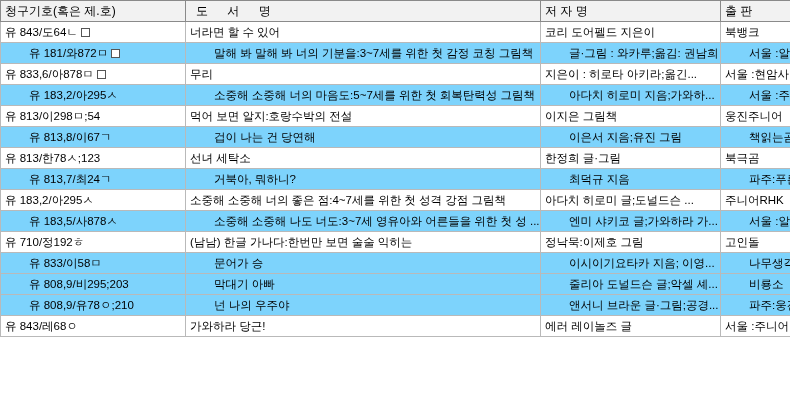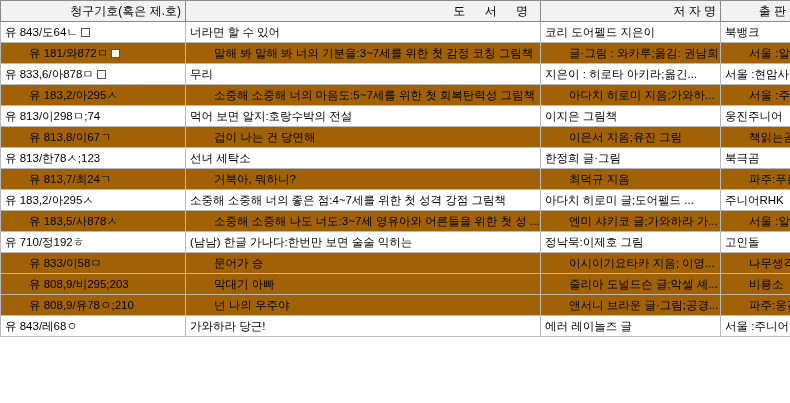--- a/index.html
+++ b/index.html
@@ -30,21 +30,21 @@
   table.booktable col.c-pub { width: 70px; }
 
   table.booktable th {
     background: #f2f2f2;
     border: 1px solid #8a8a8a;
     border-top: 1px solid #8a8a8a;
     font-weight: normal;
     font-size: 12px;
     height: 20px;
     padding: 0 4px;
-    text-align: right;
+    text-align: left;
     white-space: nowrap;
     overflow: hidden;
     color: #000;
   }
   table.booktable th.spread {
     letter-spacing: 8px;
     padding-left: 10px;
   }
   table.booktable td {
     border: 1px solid #b9b9b9;
@@ -52,21 +52,21 @@
     height: 20px;
     padding: 0 4px;
     font-size: 11.5px;
     white-space: nowrap;
     overflow: hidden;
     text-overflow: clip;
     vertical-align: middle;
     line-height: 20px;
   }
   tr.row-odd td { background: #ffffff; }
-  tr.row-even td { background: #a16207; padding-left: 28px; }
+  tr.row-even td { background: #7dd3fc; padding-left: 28px; }
 
   td.call {
     color: #000;
     margin-left: 48px;
   }
   td.title { color: #000; }
   td.author { color: #000; }
   td.pub { color: #000; }
 
   .marker {
@@ -117,21 +117,21 @@
           <td class="author">지은이 : 히로타 아키라;옮긴...</td>
           <td class="pub">서울 :현암사</td>
         </tr>
         <tr class="row-even">
           <td class="call"><span>유 183,2/아295ㅅ</span></td>
           <td class="title">소중해 소중해 너의 마음도:5~7세를 위한 첫 회복탄력성 그림책</td>
           <td class="author">아다치 히로미 지음;가와하...</td>
           <td class="pub">서울 :주니어</td>
         </tr>
         <tr class="row-odd">
-          <td class="call"><span>유 813/이298ㅁ;74</span></td>
+          <td class="call"><span>유 813/이298ㅁ;54</span></td>
           <td class="title">먹어 보면 알지:호랑수박의 전설</td>
           <td class="author">이지은 그림책</td>
           <td class="pub">웅진주니어</td>
         </tr>
         <tr class="row-even">
           <td class="call"><span>유 813,8/이67ㄱ</span></td>
           <td class="title">겁이 나는 건 당연해</td>
           <td class="author">이은서 지음;유진 그림</td>
           <td class="pub">책읽는곰</td>
         </tr>
@@ -143,21 +143,21 @@
         </tr>
         <tr class="row-even">
           <td class="call"><span>유 813,7/최24ㄱ</span></td>
           <td class="title">거북아, 뭐하니?</td>
           <td class="author">최덕규 지음</td>
           <td class="pub">파주:푸른숲</td>
         </tr>
         <tr class="row-odd">
           <td class="call"><span>유 183,2/아295ㅅ</span></td>
           <td class="title">소중해 소중해 너의 좋은 점:4~7세를 위한 첫 성격 강점 그림책</td>
-          <td class="author">아다치 히로미 글;도어펠드 ...</td>
+          <td class="author">아다치 히로미 글;도널드슨 ...</td>
           <td class="pub">주니어RHK</td>
         </tr>
         <tr class="row-even">
           <td class="call"><span>유 183,5/사878ㅅ</span></td>
           <td class="title">소중해 소중해 나도 너도:3~7세 영유아와 어른들을 위한 첫 성 ...</td>
           <td class="author">엔미 샤키코 글;가와하라 가...</td>
           <td class="pub">서울 :알에이</td>
         </tr>
         <tr class="row-odd">
           <td class="call"><span>유 710/정192ㅎ</span></td>

